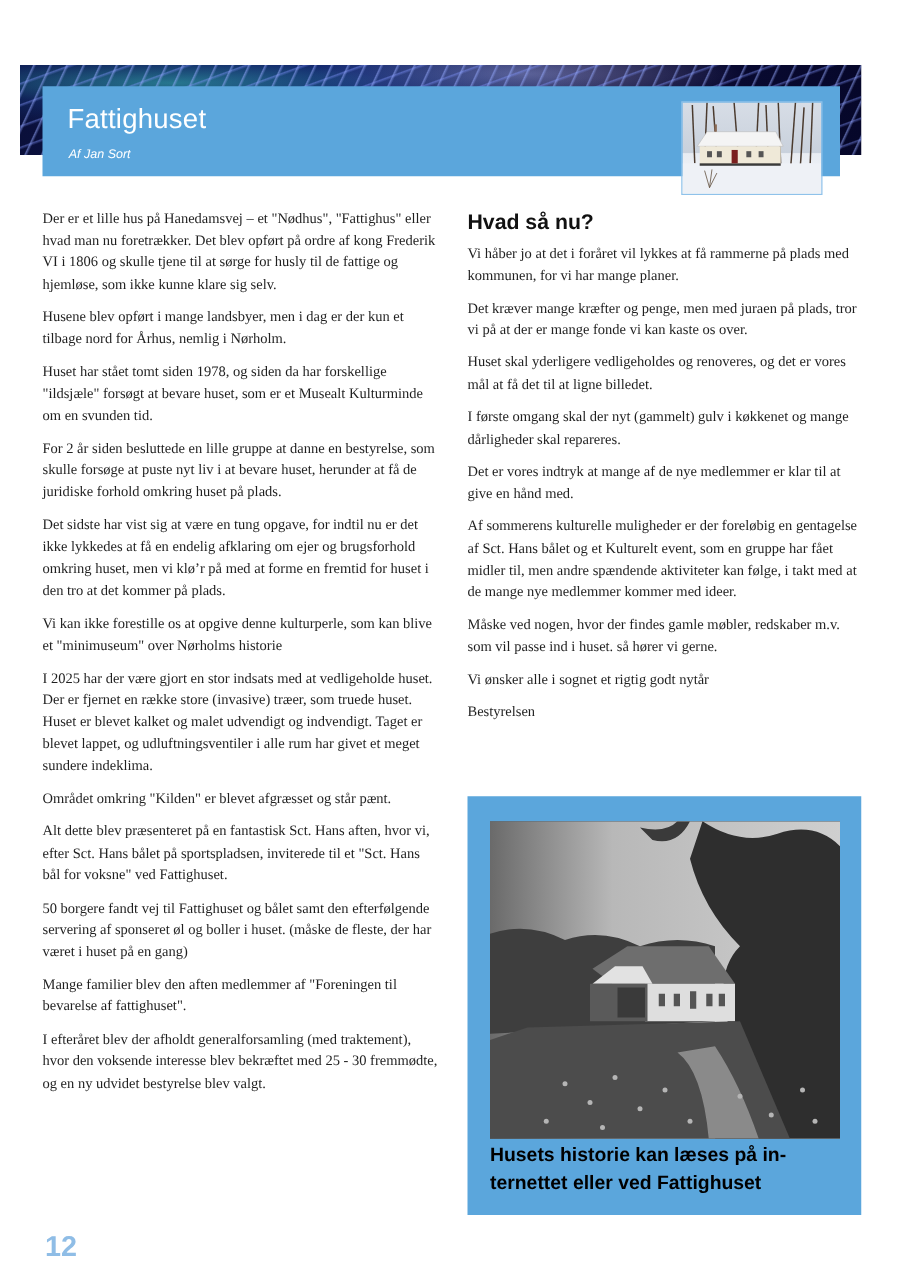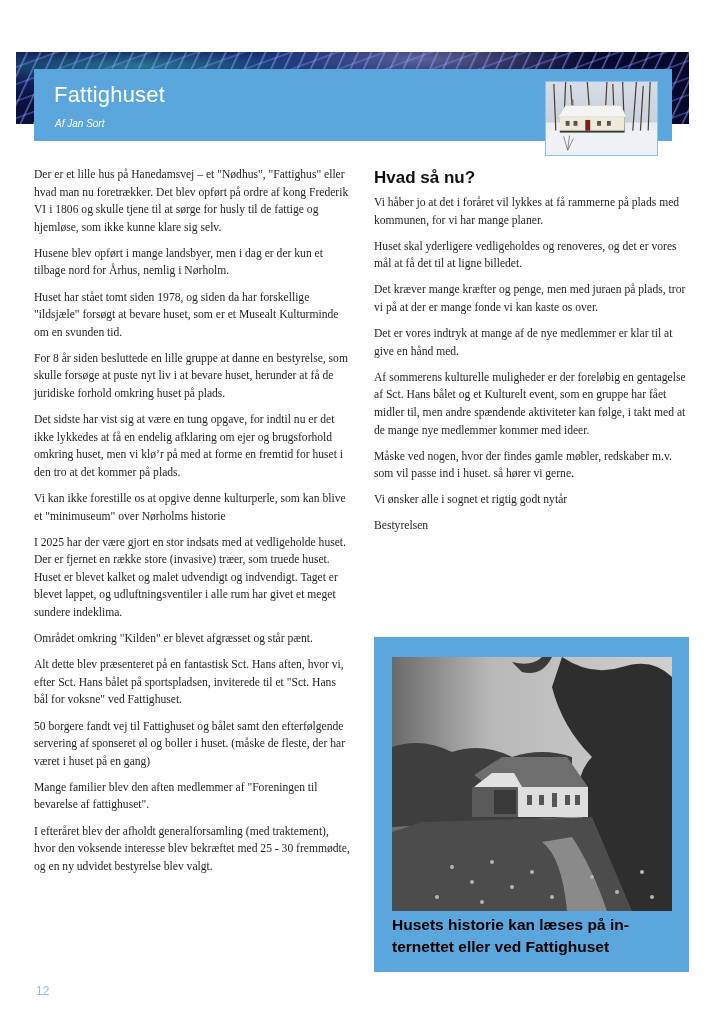--- a/index.html
+++ b/index.html
@@ -63,21 +63,21 @@
   }
   .old-photo svg { display: block; width: 100%; height: 100%; }
   .caption-text {
     position: absolute; left: 392px; top: 914px; width: 290px; margin: 0;
     font-family: "Liberation Sans", sans-serif; font-weight: bold; font-size: 15.5px;
     line-height: 22px; color: #000000;
   }
 
   .page-number {
     position: absolute; left: 36px; top: 984px; margin: 0;
-    font-family: "Liberation Sans", sans-serif; font-weight: normal; font-size: 12px;
+    font-family: "Liberation Sans", sans-serif; font-weight: bold; font-size: 23px;
     color: #8fbde6;
   }
 </style>
 </head>
 <body>
 
 <div class="fireworks"></div>
 <div class="title-box"></div>
 <h1 class="title">Fattighuset</h1>
 <p class="byline">Af Jan Sort</p>
@@ -117,36 +117,37 @@
         <line x1="22" y1="70" x2="24" y2="55"></line>
       <line x1="22" y1="70" x2="28" y2="58"></line>
     </g>
   </svg>
 </div>
 
 <div class="col col-left">
   <p>Der er et lille hus på Hanedamsvej – et "Nødhus", "Fattig­hus" eller hvad man nu foretrækker. Det blev opført på ordre af kong Frederik VI i 1806 og skulle tjene til at sør­ge for husly til de fattige og hjemløse, som ikke kunne klare sig selv.</p>
   <p>Husene blev opført i mange landsbyer, men i dag er der kun et tilbage nord for Århus, nemlig i Nørholm.</p>
   <p>Huset har stået tomt siden 1978, og siden da har forskel­lige "ildsjæle" forsøgt at bevare huset, som er et Musealt Kulturminde om en svunden tid.</p>
-  <p>For 8 år siden besluttede en lille gruppe at danne en bestyrelse, som skulle forsøge at puste nyt liv i at bevare huset, herunder at få de juridiske forhold omkring huset på plads.</p>
+  <p>For 2 år siden besluttede en lille gruppe at danne en bestyrelse, som skulle forsøge at puste nyt liv i at bevare huset, herunder at få de juridiske forhold omkring huset på plads.</p>
   <p>Det sidste har vist sig at være en tung opgave, for indtil nu er det ikke lykkedes at få en endelig afklaring om ejer og brugsforhold omkring huset, men vi kløʼr på med at forme en fremtid for huset i den tro at det kommer på plads.</p>
   <p>Vi kan ikke forestille os at opgive denne kulturperle, som kan blive et "minimuseum" over Nørholms historie</p>
   <p>I 2025 har der være gjort en stor indsats med at vedli­geholde huset. Der er fjernet en række store (invasive) træer, som truede huset. Huset er blevet kalket og malet udvendigt og indvendigt. Taget er blevet lappet, og ud­luftningsventiler i alle rum har givet et meget sundere indeklima.</p>
   <p>Området omkring "Kilden" er blevet afgræsset og står pænt.</p>
   <p>Alt dette blev præsenteret på en fantastisk Sct. Hans af­ten, hvor vi, efter Sct. Hans bålet på sportspladsen, invi­terede til et "Sct. Hans bål for voksne" ved Fattighuset.</p>
   <p>50 borgere fandt vej til Fattighuset og bålet samt den efterfølgende servering af sponseret øl og boller i huset. (måske de fleste, der har været i huset på en gang)</p>
   <p>Mange familier blev den aften medlemmer af "Forenin­gen til bevarelse af fattighuset".</p>
   <p>I efteråret blev der afholdt generalforsamling (med trak­tement), hvor den voksende interesse blev bekræftet med 25 - 30 fremmødte, og en ny udvidet bestyrelse blev valgt.</p>
 </div>
 
 <h2 class="section-heading">Hvad så nu?</h2>
 <div class="col col-right">
   <p>Vi håber jo at det i foråret vil lykkes at få rammerne på plads med kommunen, for vi har mange planer.</p>
+  <p>Det kræver mange kræfter og penge, men med juraen på plads, tror vi på at der er mange fonde vi kan kaste os over.</p>
   <p>Huset skal yderligere vedligeholdes og renoveres, og det er vores mål at få det til at ligne billedet.</p>
-  <p>Det kræver mange kræfter og penge, men med juraen på plads, tror vi på at der er mange fonde vi kan kaste os over.</p>
+  <p>I første omgang skal der nyt (gammelt) gulv i køkkenet og mange dårligheder skal repareres.</p>
   <p>Det er vores indtryk at mange af de nye medlemmer er klar til at give en hånd med.</p>
   <p>Af sommerens kulturelle muligheder er der foreløbig en gentagelse af Sct. Hans bålet og et Kulturelt event, som en gruppe har fået midler til, men andre spændende aktiviteter kan følge, i takt med at de mange nye med­lemmer kommer med ideer.</p>
   <p>Måske ved nogen, hvor der findes gamle møbler, redska­ber m.v. som vil passe ind i huset. så hører vi gerne.</p>
   <p>Vi ønsker alle i sognet et rigtig godt nytår</p>
   <p>Bestyrelsen</p>
 </div>
 
 <div class="caption-box"></div>
 <div class="old-photo">
   <svg viewBox="0 0 280 254" preserveAspectRatio="none">

